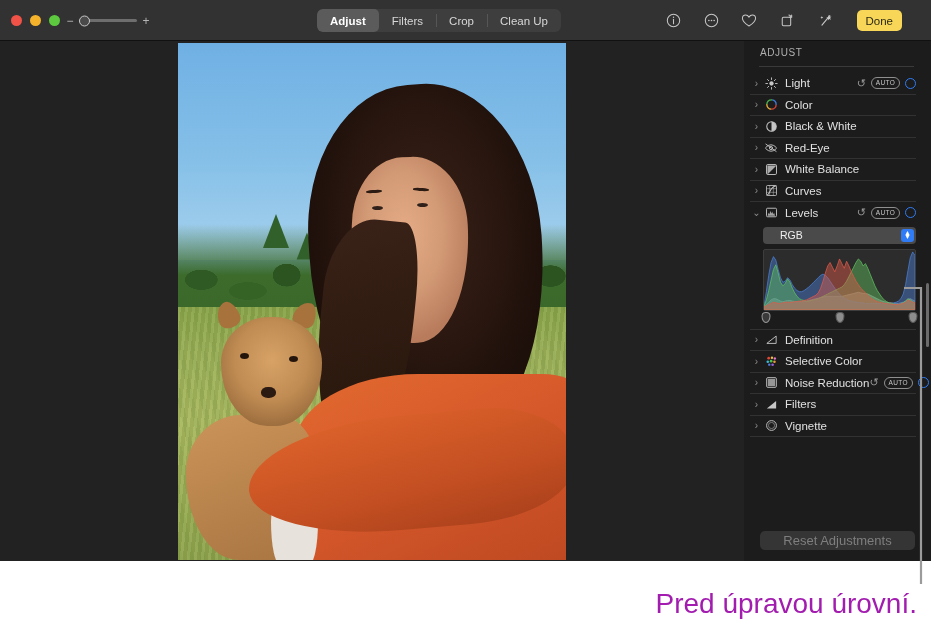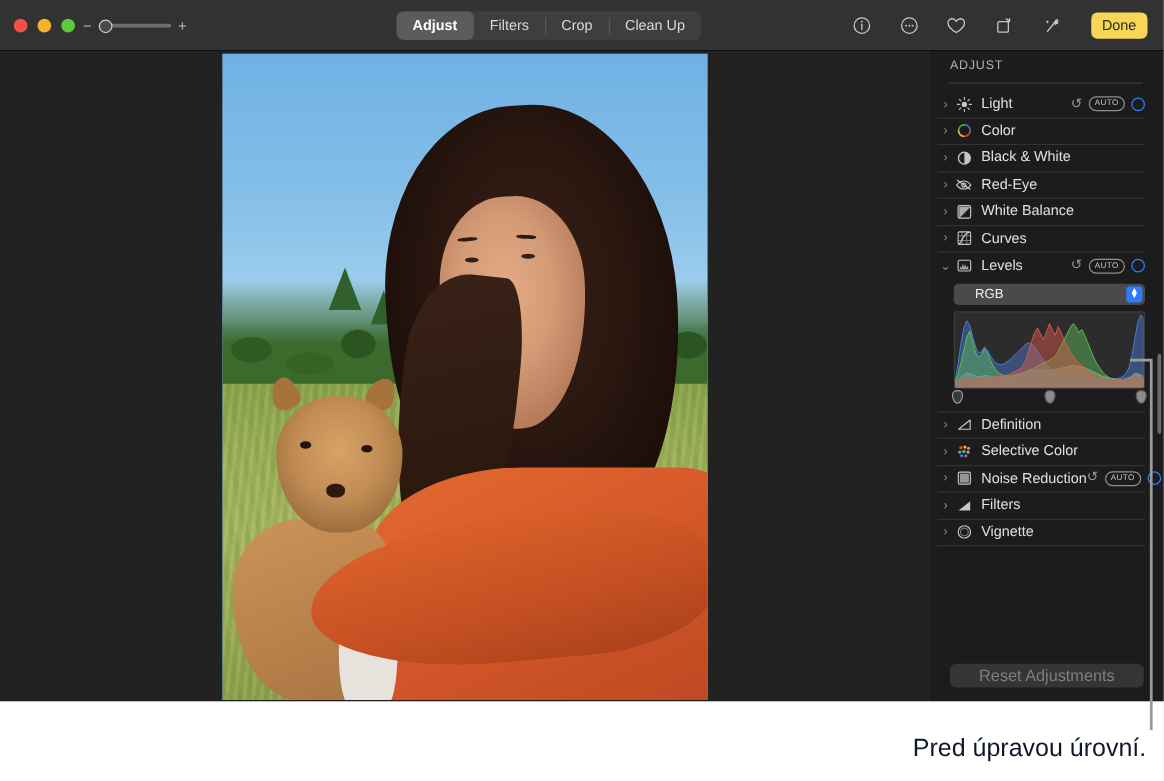--- a/index.html
+++ b/index.html
@@ -95,21 +95,21 @@
     background: #5b5b5b;
     border-radius: 5px;
     color: #ffffff;
     font-weight: bold;
   }
   .seg.active::before { display: none; }
   .seg.active + .seg::before { display: none; }
 
   .tbicons {
     position: absolute;
-    right: 13px; top: 9px;
+    right: 29px; top: 9px;
     display: flex; align-items: center; gap: 21px;
     height: 23px;
   }
   .tbicon {
     width: 17px; height: 17px;
     color: #c8c8c8;
     display: flex; align-items: center; justify-content: center;
   }
   .tbicon svg { display: block; }
   .donebtn {
@@ -449,22 +449,22 @@
   .callout {
     position: absolute;
     left: 0; top: 0;
     width: 931px; height: 625px;
     pointer-events: none;
   }
   .caption {
     position: absolute;
     right: 14px;
     top: 588px;
-    font-size: 20px;
-    color: #0f172a;
+    font-size: 28px;
+    color: #a21caf;
     white-space: nowrap;
   }
 </style>
 </head>
 <body>
 
 <div id="app">
 
   <div class="window">
 

